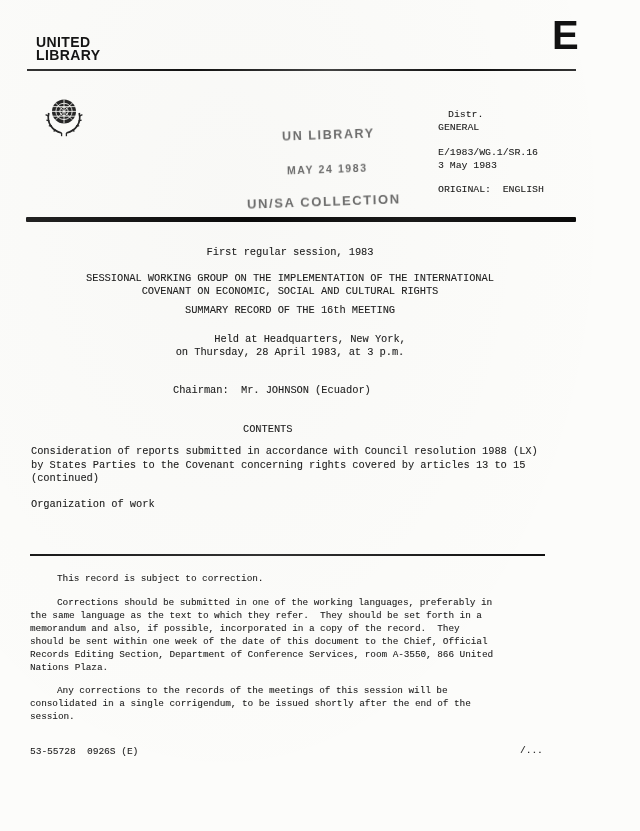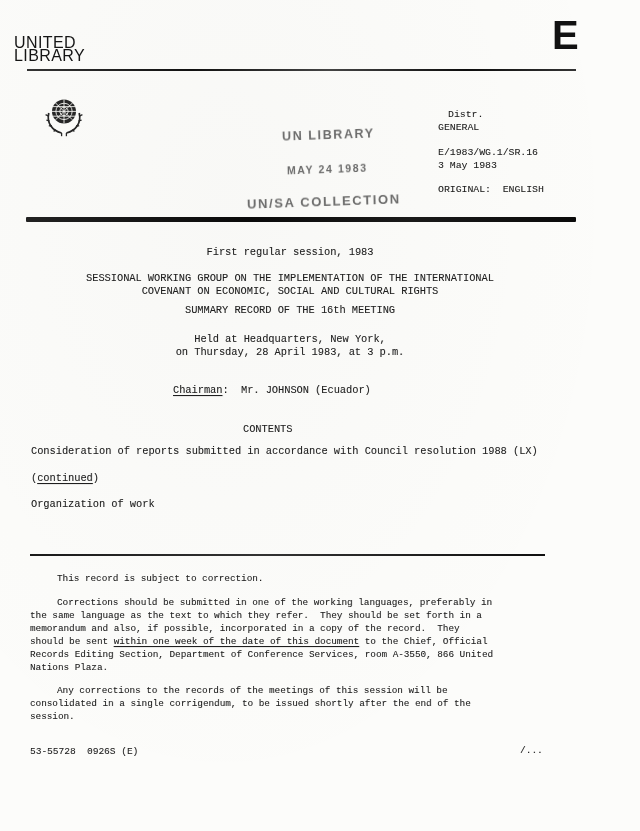--- a/index.html
+++ b/index.html
@@ -18,25 +18,25 @@
     position:absolute; white-space:pre;
     font-family:"Liberation Mono","DejaVu Sans Mono",monospace;
     color:#1e1e1e;
     text-shadow:0.3px 0.3px 0 rgba(30,30,30,0.28);
   }
   .s10 { font-size:10.3px; line-height:12px; }
   .s9  { font-size:9.3px;  line-height:11px; }
   .s95 { font-size:9.5px;  line-height:11px; }
   .s98 { font-size:9.8px;  line-height:12px; }
   .cline { left:0; width:580px; text-align:center; }
-  .u { text-decoration:underline; text-underline-offset:2px; }
+  .u { text-underline-offset:2px; }
   .org-name {
-    position:absolute; left:14px; top:36px;
-    font-family:"Liberation Sans",sans-serif; font-weight:400;
-    font-size:16px; line-height:13px; letter-spacing:0.4px; color:#151515;
+    position:absolute; left:36px; top:36px;
+    font-family:"Liberation Sans",sans-serif; font-weight:700;
+    font-size:14px; line-height:13px; letter-spacing:0.4px; color:#151515;
   }
   .doc-letter {
     position:absolute; left:552px; top:14px;
     font-family:"Liberation Sans",sans-serif; font-weight:700;
     font-size:40px; line-height:42px; color:#111;
   }
   .rule-top {
     position:absolute; left:27px; top:69px; width:549px; height:2px;
     background:linear-gradient(90deg,#333 0%,#111 30%,#444 55%,#0d0d0d 80%,#333 100%);
   }
@@ -118,28 +118,29 @@
   <div class="t s98" style="left:438px; top:147px;">E/1983/WG.1/SR.16</div>
   <div class="t s98" style="left:438px; top:160px;">3 May 1983</div>
   <div class="t s98" style="left:438px; top:184px;">ORIGINAL:  ENGLISH</div>
 
   <div class="rule-thick"></div>
 
   <div class="t s10 cline" style="top:246px;">First regular session, 1983</div>
   <div class="t s10 cline" style="top:272px;">SESSIONAL WORKING GROUP ON THE IMPLEMENTATION OF THE INTERNATIONAL</div>
   <div class="t s10 cline" style="top:285px;">COVENANT ON ECONOMIC, SOCIAL AND CULTURAL RIGHTS</div>
   <div class="t s10 cline" style="top:304px;">SUMMARY RECORD OF THE 16th MEETING</div>
-  <div class="t s10 cline" style="top:333px;">Held at Headquarters, New York,</div>
+  <div class="t s10 cline" style="top:333px;margin-left:20px;">Held at Headquarters, New York,</div>
   <div class="t s10 cline" style="top:346px;">on Thursday, 28 April 1983, at 3 p.m.</div>
 
   <div class="t s10" style="left:173px; top:384px;"><span class="u">Chairman</span><span>:  Mr. JOHNSON (Ecuador)</span></div>
 
   <div class="t s10" style="left:243px; top:423px;">CONTENTS</div>
 
   <div class="t s10" style="left:31px; top:445px;">Consideration of reports submitted in accordance with Council resolution 1988 (LX)</div>
+  <div class="t s10" style="left:31px; top:458.5px;">by States Parties to the Covenant concerning rights covered by articles 13 to 15</div>
   <div class="t s10" style="left:31px; top:472px;"><span>(</span><span class="u">continued</span><span>)</span></div>
   <div class="t s10" style="left:31px; top:498px;">Organization of work</div>
 
   <div class="rule-footnote"></div>
 
   <div class="t s9" style="left:57px; top:573px;">This record is subject to correction.</div>
 
   <div class="t s9" style="left:57px; top:597px;">Corrections should be submitted in one of the working languages, preferably in</div>
   <div class="t s9" style="left:30px; top:610px;">the same language as the text to which they refer.  They should be set forth in a</div>
   <div class="t s9" style="left:30px; top:636px;"><span>should be sent </span><span class="u">within one week of the date of this document</span><span> to the Chief, Official</span></div>

